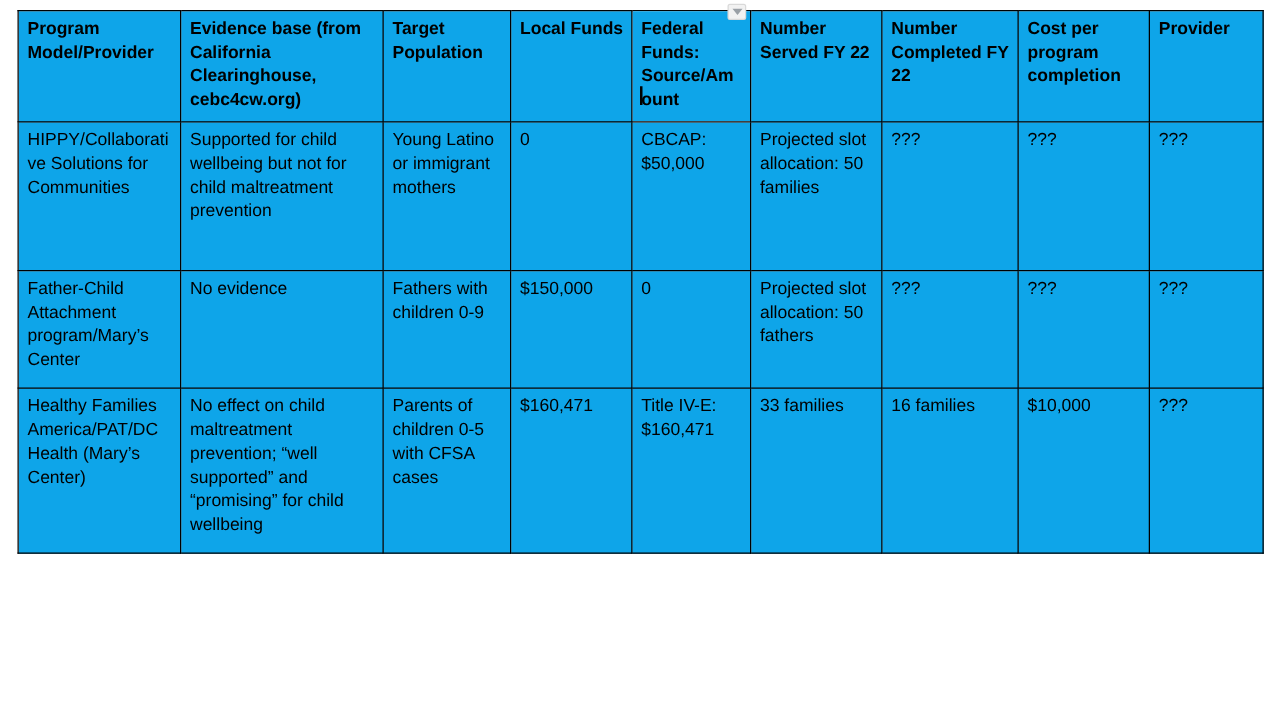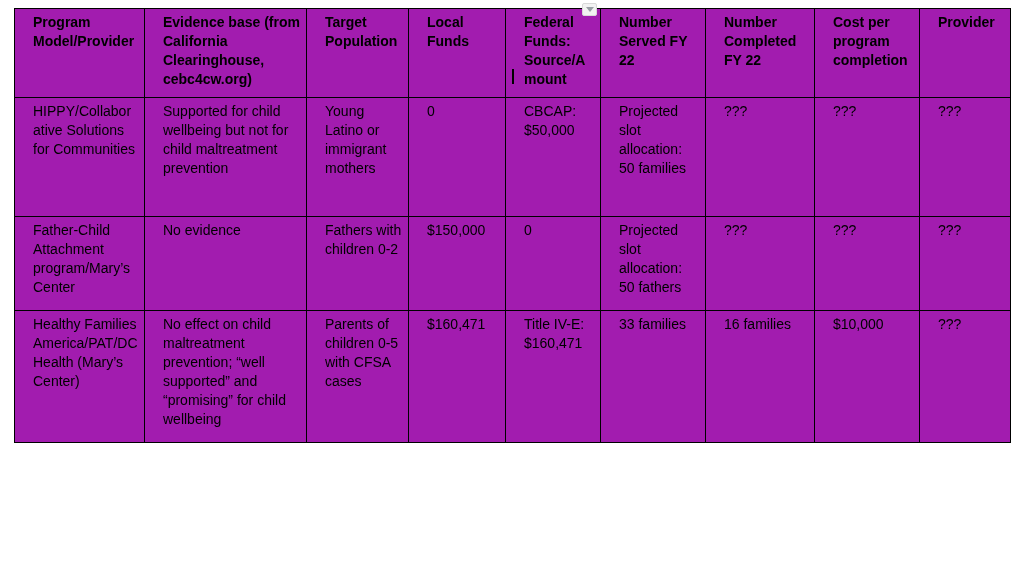--- a/index.html
+++ b/index.html
@@ -20,26 +20,26 @@
     left: 14px;
     top: 8px;
     width: 996px;
     border-collapse: collapse;
     table-layout: fixed;
   }
   th, td {
     border: 1.5px solid #000000;
     vertical-align: top;
     text-align: left;
-    padding: 4px 6px 4px 18px;
+    padding: 4px 6px 4px 7px;
     font-size: 14px;
     line-height: 19px;
     overflow-wrap: break-word;
     word-wrap: break-word;
-    background: #a21caf;
+    background: #0ea5e9;
   }
   th { font-weight: 700; }
   th.center { text-align: left; }
 
   thead tr        { height: 89px;  }
   tbody tr.row-0  { height: 119px; }
   tbody tr.row-1  { height: 115px; }
   tbody tr.row-2  { height: 94px; margin-top: 12px;  }
   tbody tr.row-3  { height: 132px; }
 
@@ -117,21 +117,21 @@
         <td>0</td>
         <td>CBCAP: $50,000</td>
         <td>Projected slot allocation: 50 families</td>
         <td>???</td>
         <td>???</td>
         <td>???</td>
       </tr>
       <tr class="row-2">
         <td>Father-Child Attachment program/Mary’s Center</td>
         <td>No evidence</td>
-        <td>Fathers with children 0-2</td>
+        <td>Fathers with children 0-9</td>
         <td>$150,000</td>
         <td>0</td>
         <td>Projected slot allocation: 50 fathers</td>
         <td>???</td>
         <td>???</td>
         <td>???</td>
       </tr>
       <tr class="row-3">
         <td>Healthy Families America/PAT/DC Health (Mary’s Center)</td>
         <td>No effect on child maltreatment prevention; “well supported” and “promising” for child wellbeing</td>

